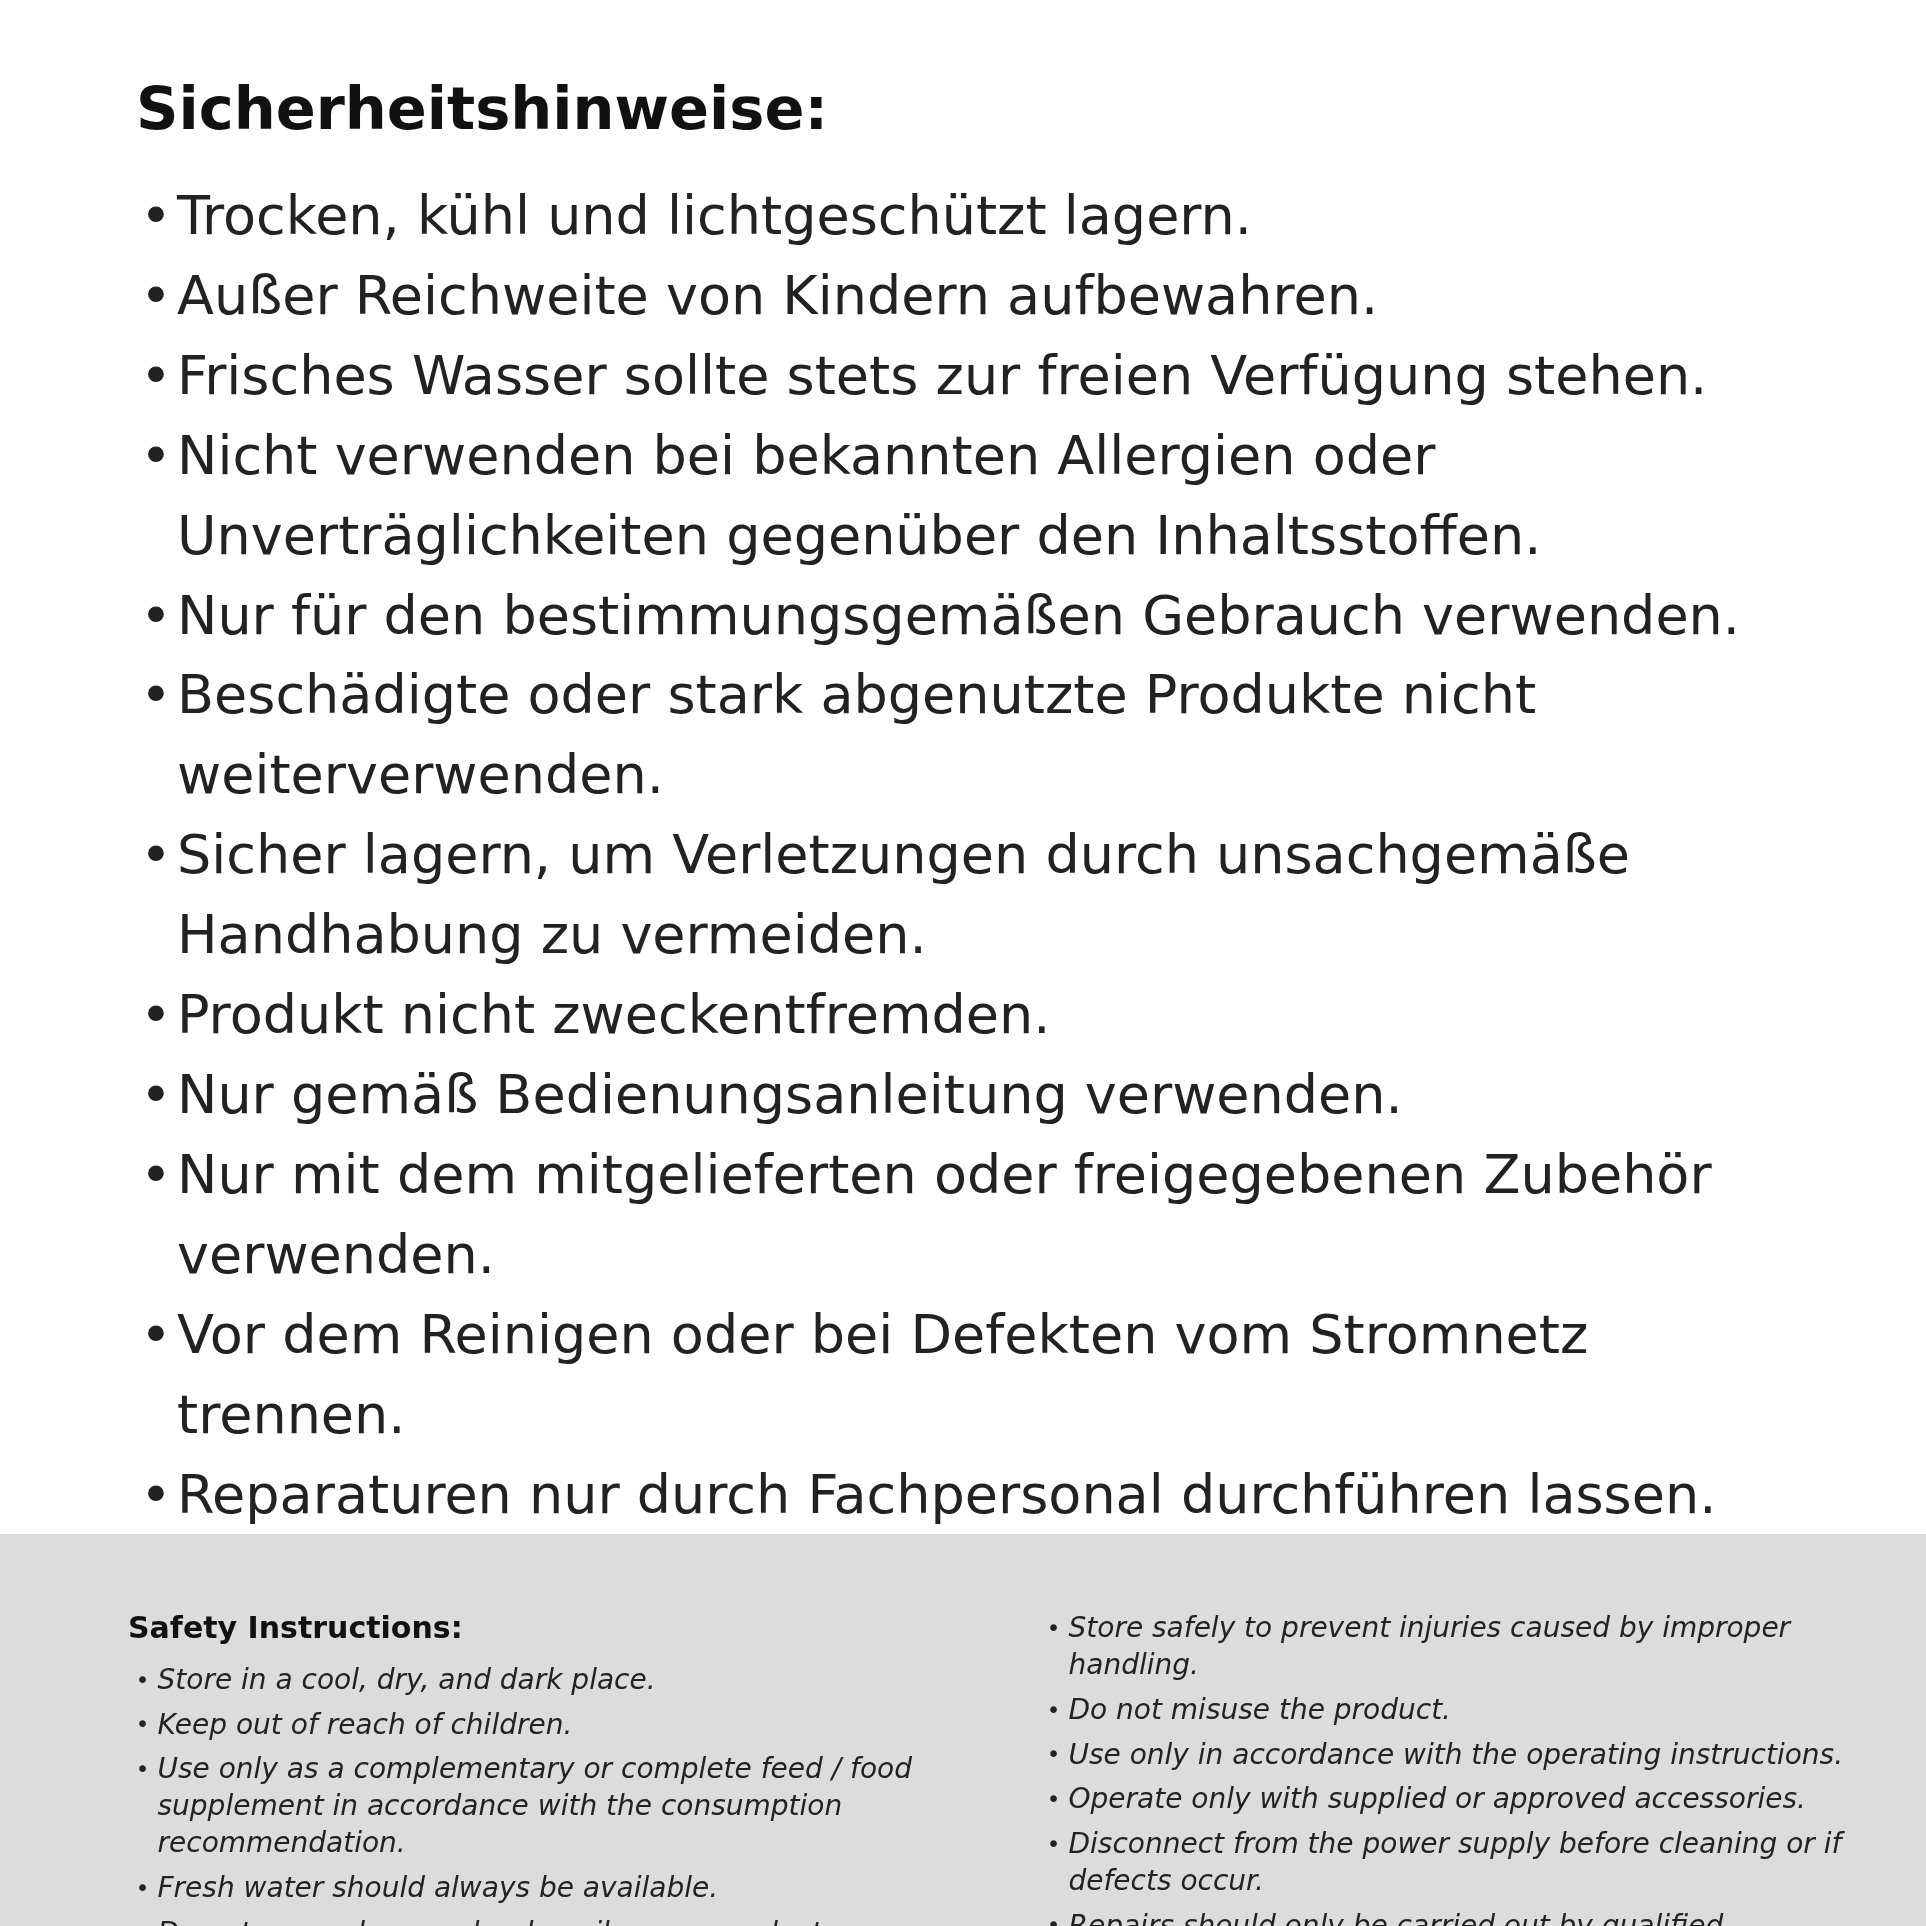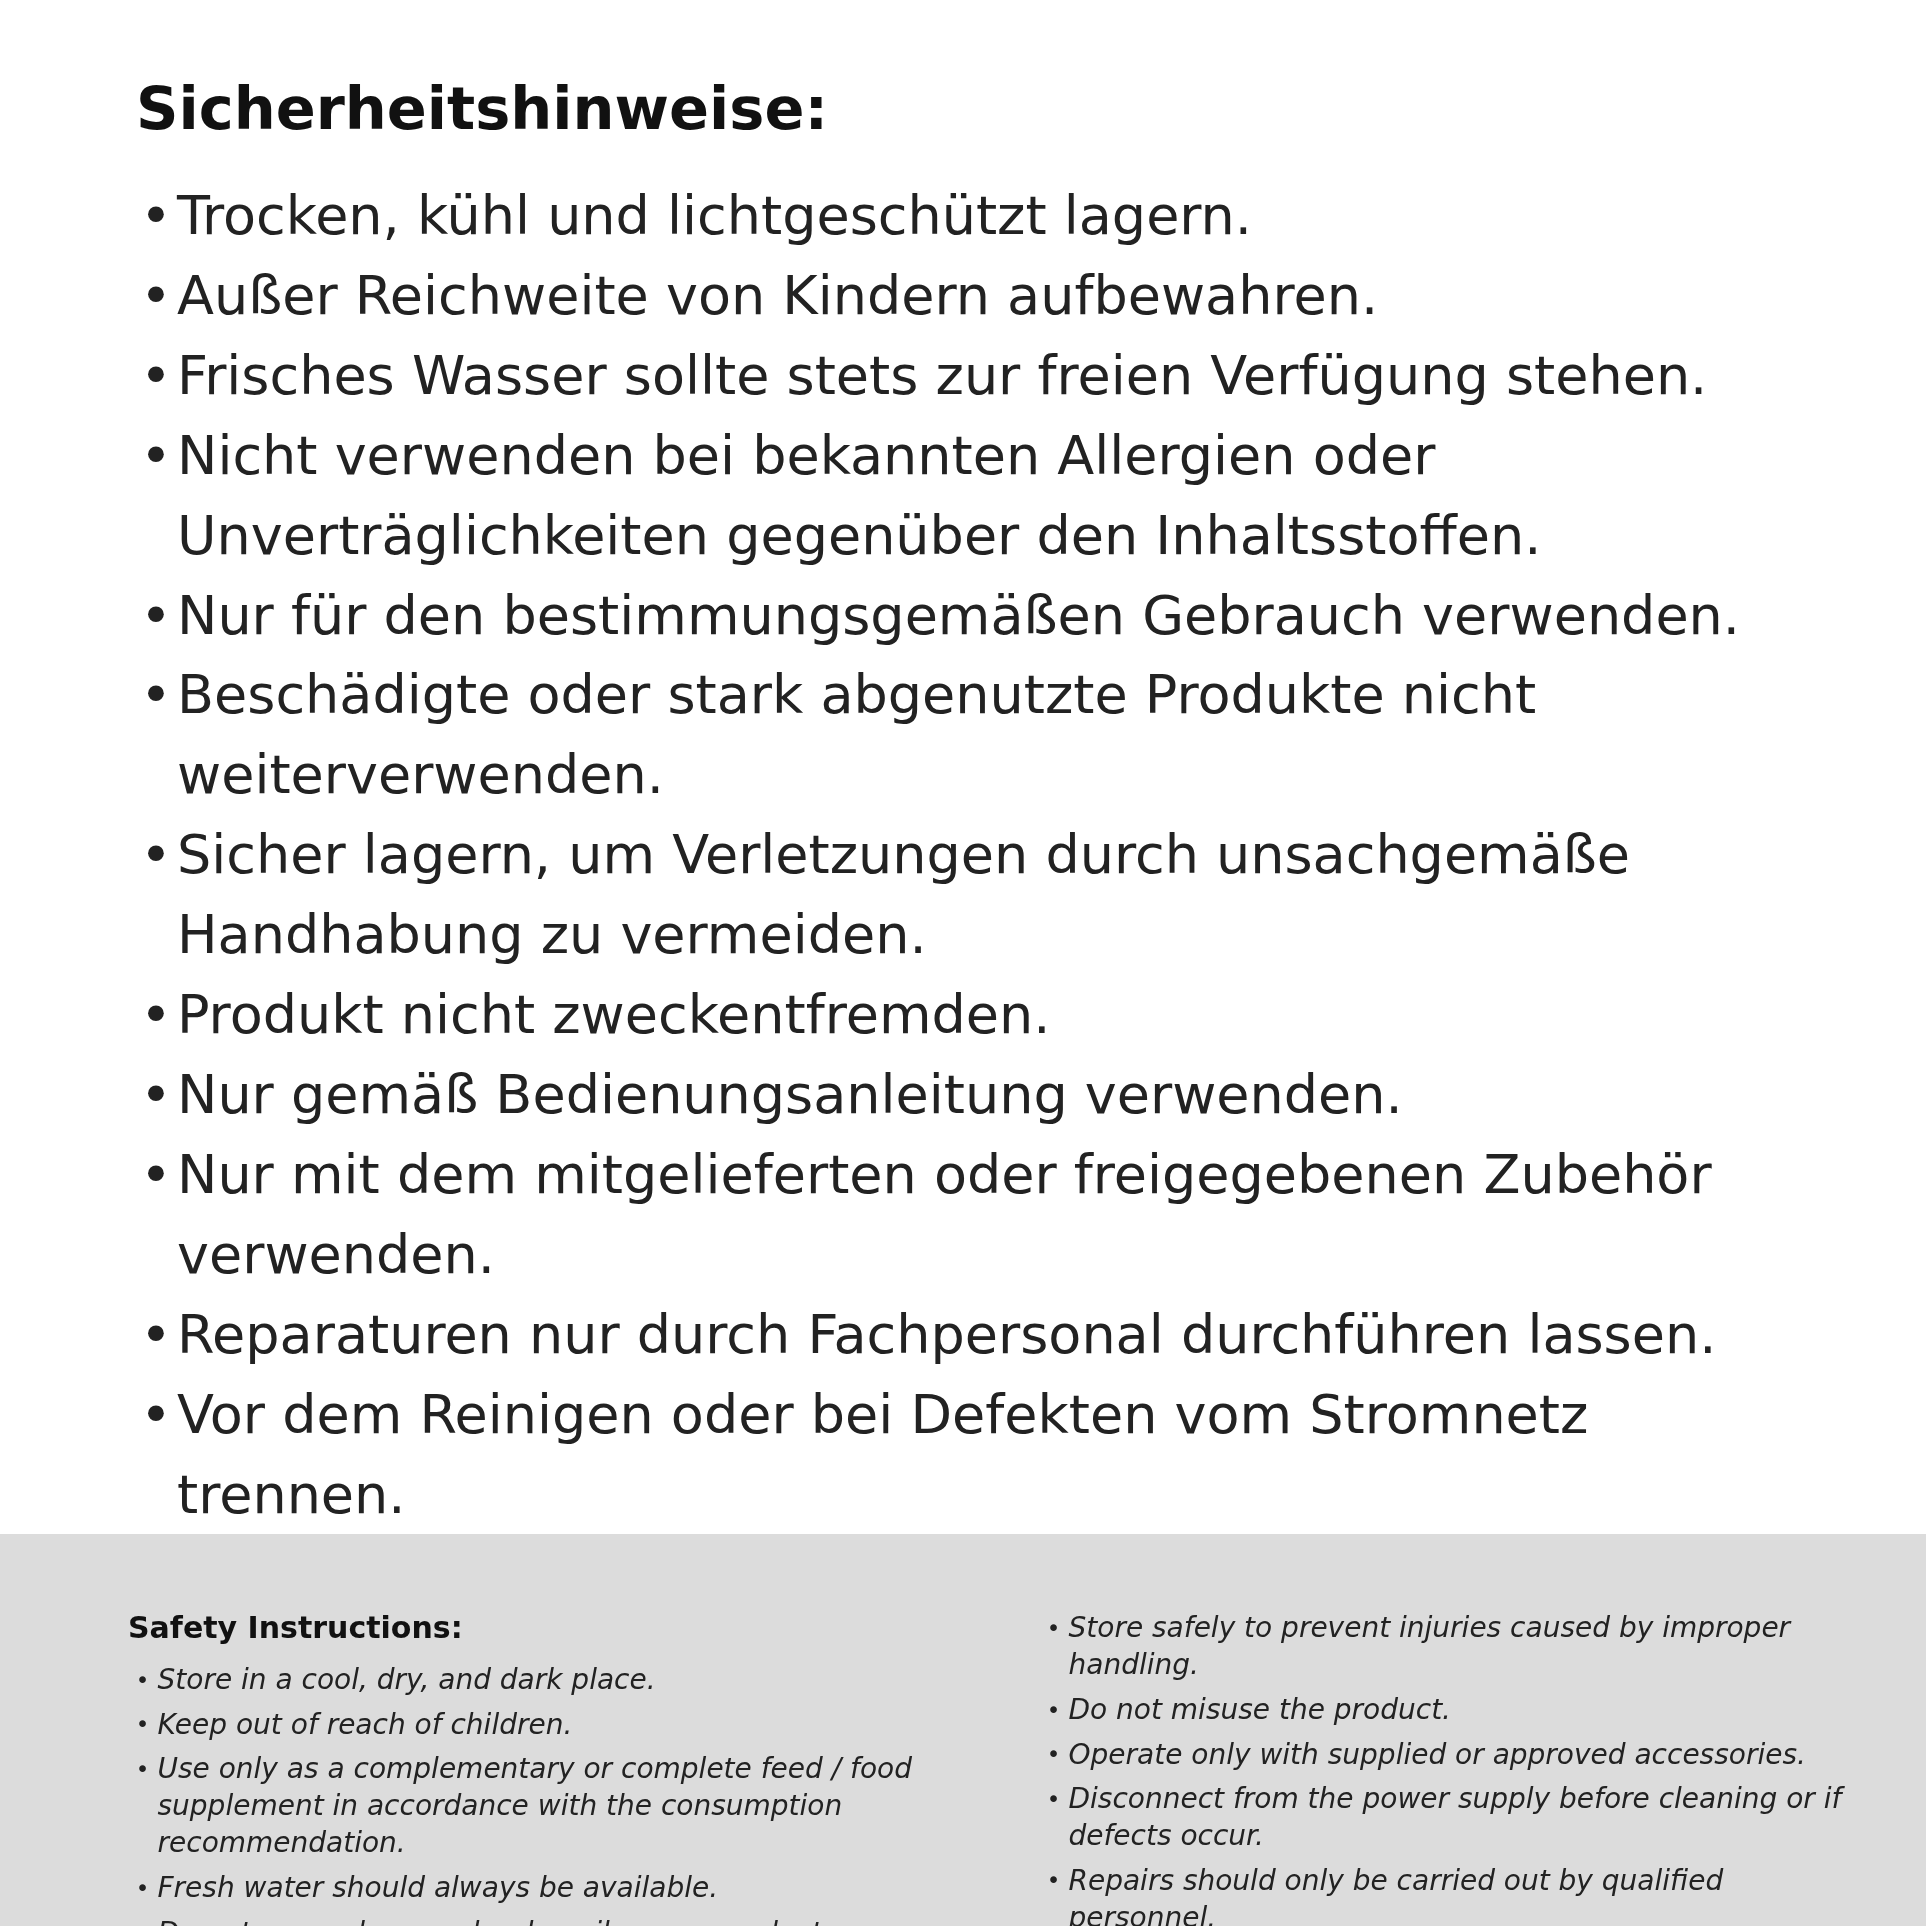--- a/index.html
+++ b/index.html
@@ -92,42 +92,43 @@
       <li>Trocken, kühl und lichtgeschützt lagern.</li>
       <li>Außer Reichweite von Kindern aufbewahren.</li>
       <li>Frisches Wasser sollte stets zur freien Verfügung stehen.</li>
       <li>Nicht verwenden bei bekannten Allergien oder Unverträglichkeiten gegenüber den Inhaltsstoffen.</li>
       <li>Nur für den bestimmungsgemäßen Gebrauch verwenden.</li>
       <li>Beschädigte oder stark abgenutzte Produkte nicht weiterverwenden.</li>
       <li>Sicher lagern, um Verletzungen durch unsachgemäße Handhabung zu vermeiden.</li>
       <li>Produkt nicht zweckentfremden.</li>
       <li>Nur gemäß Bedienungsanleitung verwenden.</li>
       <li>Nur mit dem mitgelieferten oder freigegebenen Zubehör verwenden.</li>
+      <li>Vor dem Reinigen oder bei Defekten vom Stromnetz trennen.</li>
       <li>Reparaturen nur durch Fachpersonal durchführen lassen.</li>
-      <li>Vor dem Reinigen oder bei Defekten vom Stromnetz trennen.</li>
     </ul>
   </section>
 
   <section class="section-english">
 
     <div class="col-left">
       <h2 class="english-title">Safety Instructions:</h2>
       <ul class="english-list">
         <li>Store in a cool, dry, and dark place.</li>
         <li>Keep out of reach of children.</li>
         <li>Use only as a complementary or complete feed / food supplement in accordance with the consumption recommendation.</li>
         <li>Fresh water should always be available.</li>
         <li>Do not reuse damaged or heavily worn products.</li>
       </ul>
     </div>
 
     <div class="col-right">
       <ul class="english-list">
         <li>Store safely to prevent injuries caused by improper handling.</li>
         <li>Do not misuse the product.</li>
+        <li>Use only in accordance with the operating instructions.</li>
         <li>Operate only with supplied or approved accessories.</li>
         <li>Disconnect from the power supply before cleaning or if defects occur.</li>
         <li>Repairs should only be carried out by qualified personnel.</li>
       </ul>
     </div>
 
   </section>
 
 </div>
 

